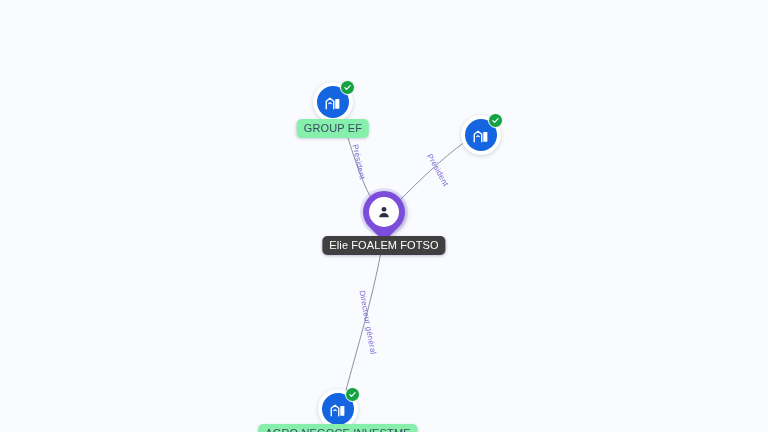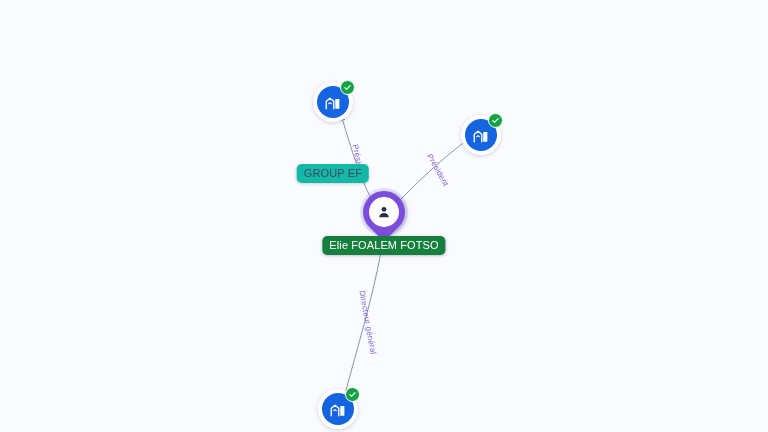--- a/index.html
+++ b/index.html
@@ -49,29 +49,28 @@
     background: #13a343;
     border: 1.5px solid #ffffff;
     display: flex; align-items: center; justify-content: center;
   }
   .verified-badge svg { display: block; }
 
   
   .node-caption {
     position: absolute;
     white-space: nowrap;
-    background: #14b8a6;
+    background: #86efac;
     color: #3c4a63;
     font-size: 11px;
     letter-spacing: .15px;
     padding: 3px 7px 4px 7px;
     border-radius: 5px;
     box-shadow: 0 1px 3px rgba(40,50,80,0.22);
     transform: translateX(-50%);
-    margin-top: 45px;
   }
 
   
   .person-node {
     position: absolute;
     width: 42px; height: 52px;
   }
   .pin-halo {
     position: absolute;
     left: -3px; top: -3px;
@@ -95,21 +94,21 @@
     width: 30px; height: 30px;
     border-radius: 50%;
     background: #ffffff;
     display: flex; align-items: center; justify-content: center;
   }
   .pin-inner svg { display: block; }
 
   .person-caption {
     position: absolute;
     white-space: nowrap;
-    background: #15803d;
+    background: #404040;
     color: #ffffff;
     font-size: 11px;
     letter-spacing: .1px;
     padding: 3px 7px 4px 7px;
     border-radius: 5px;
     box-shadow: 0 1px 3px rgba(60,40,120,0.30);
     transform: translateX(-50%);
   }
 
   

